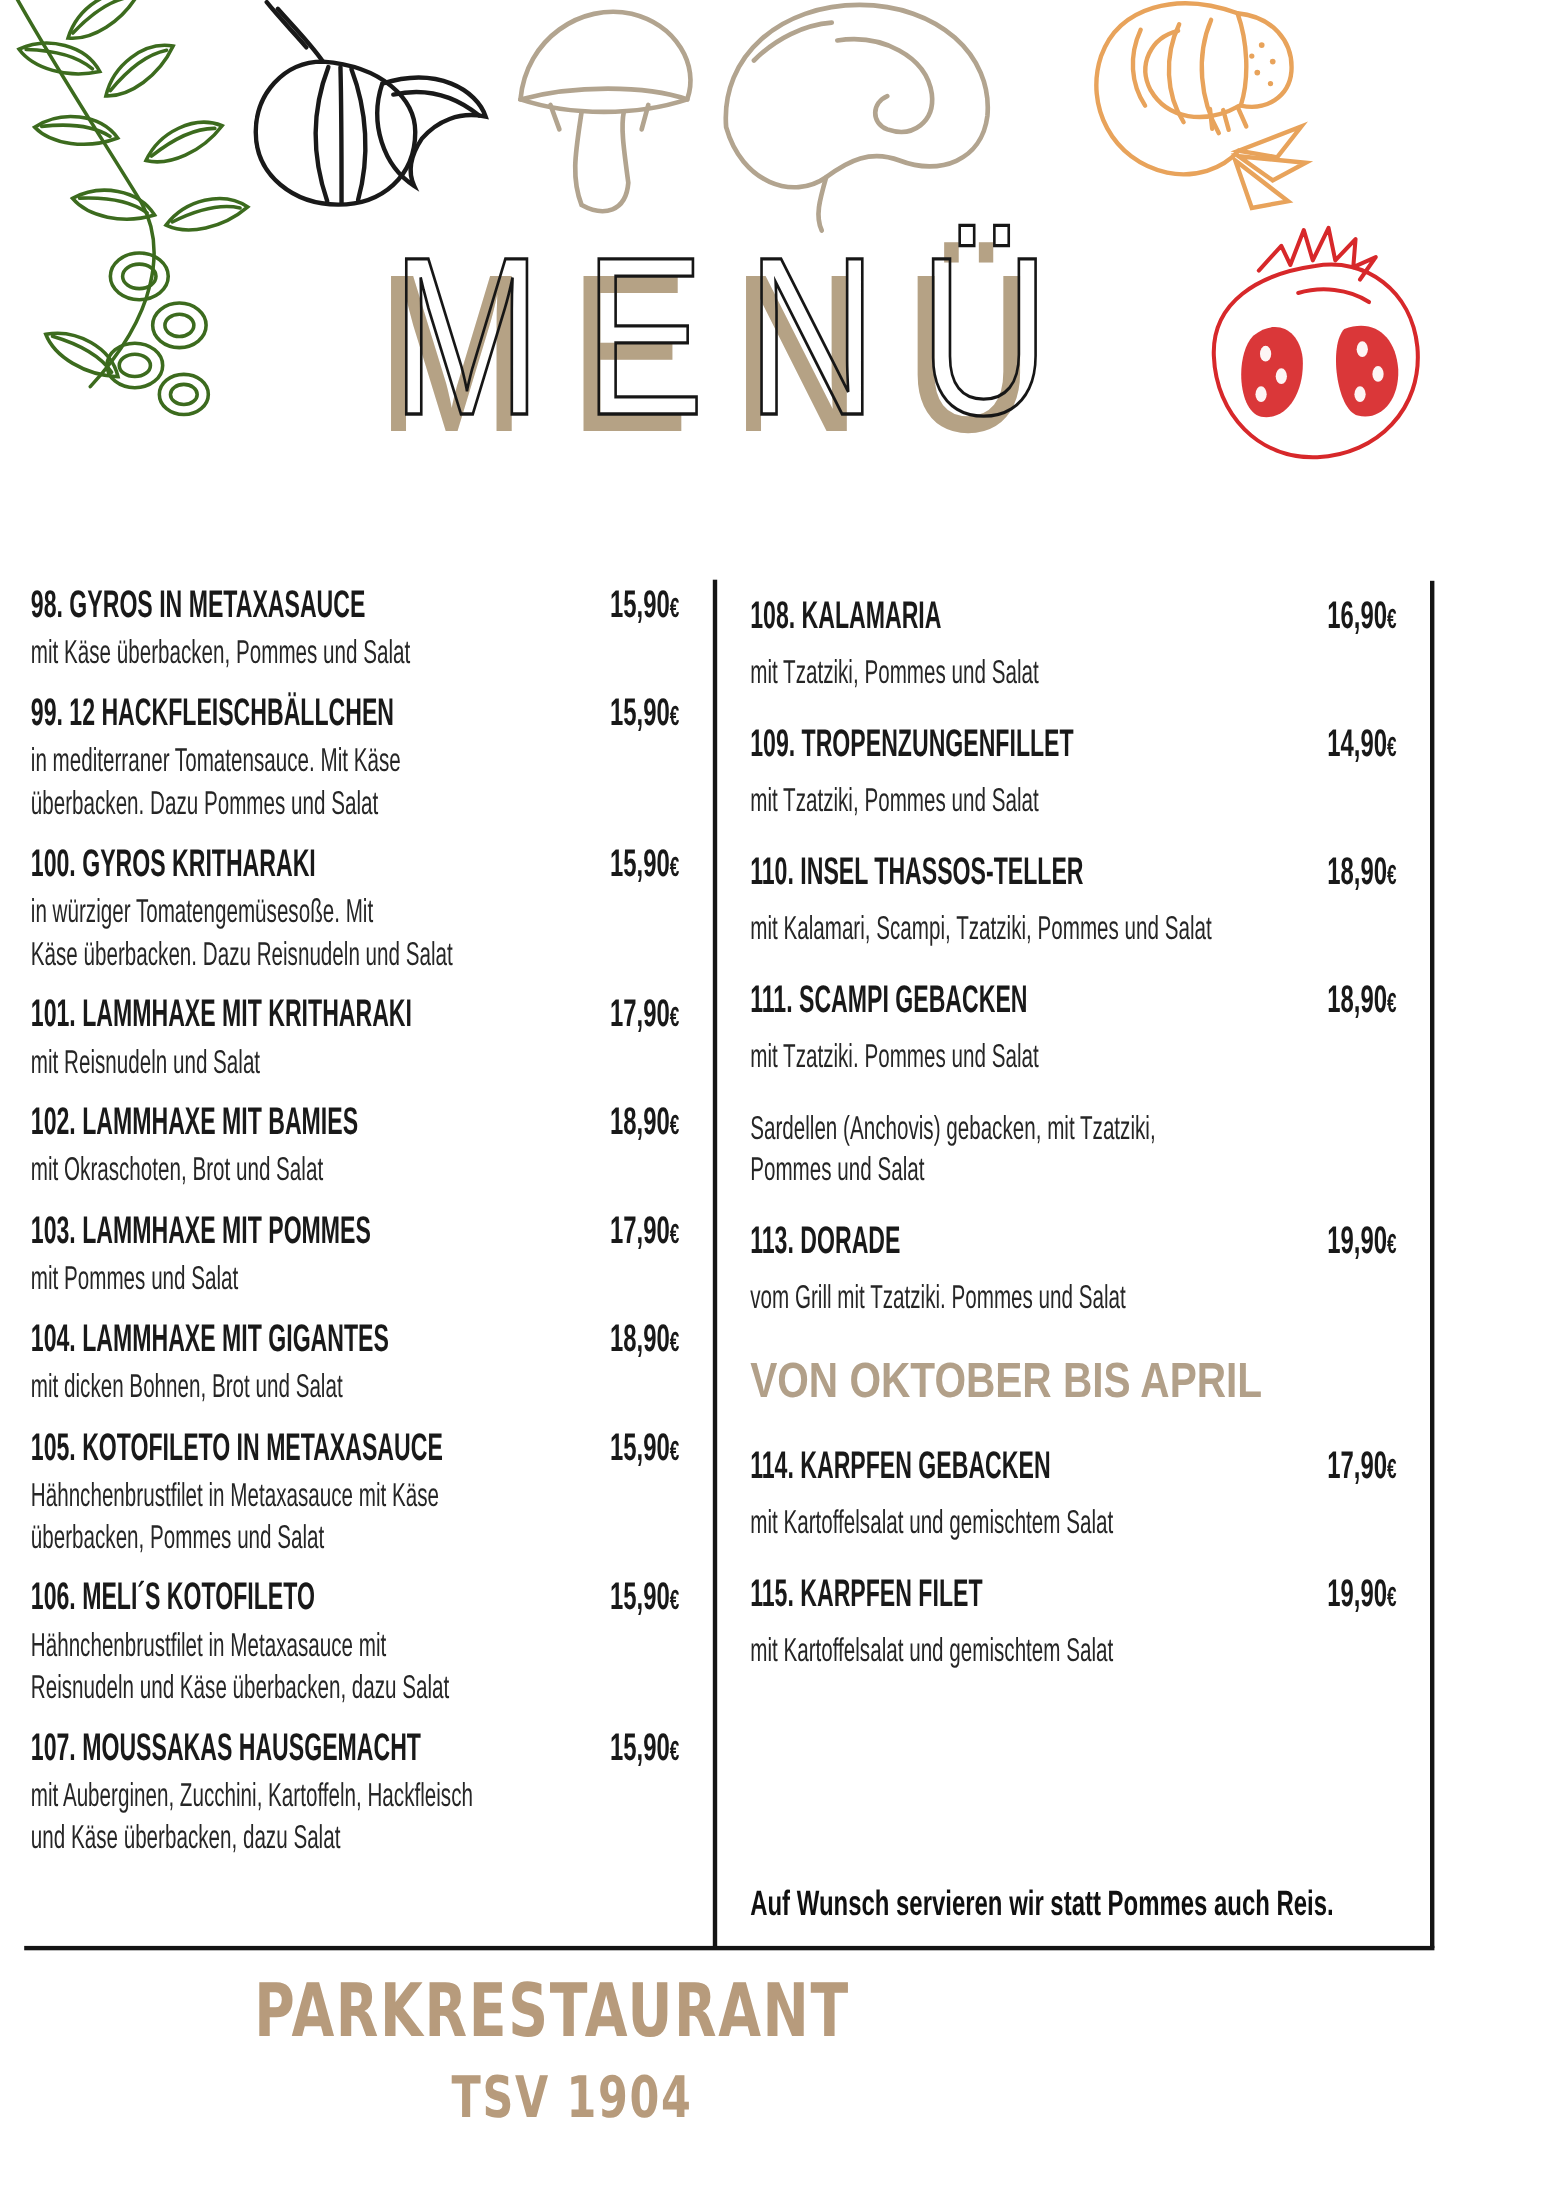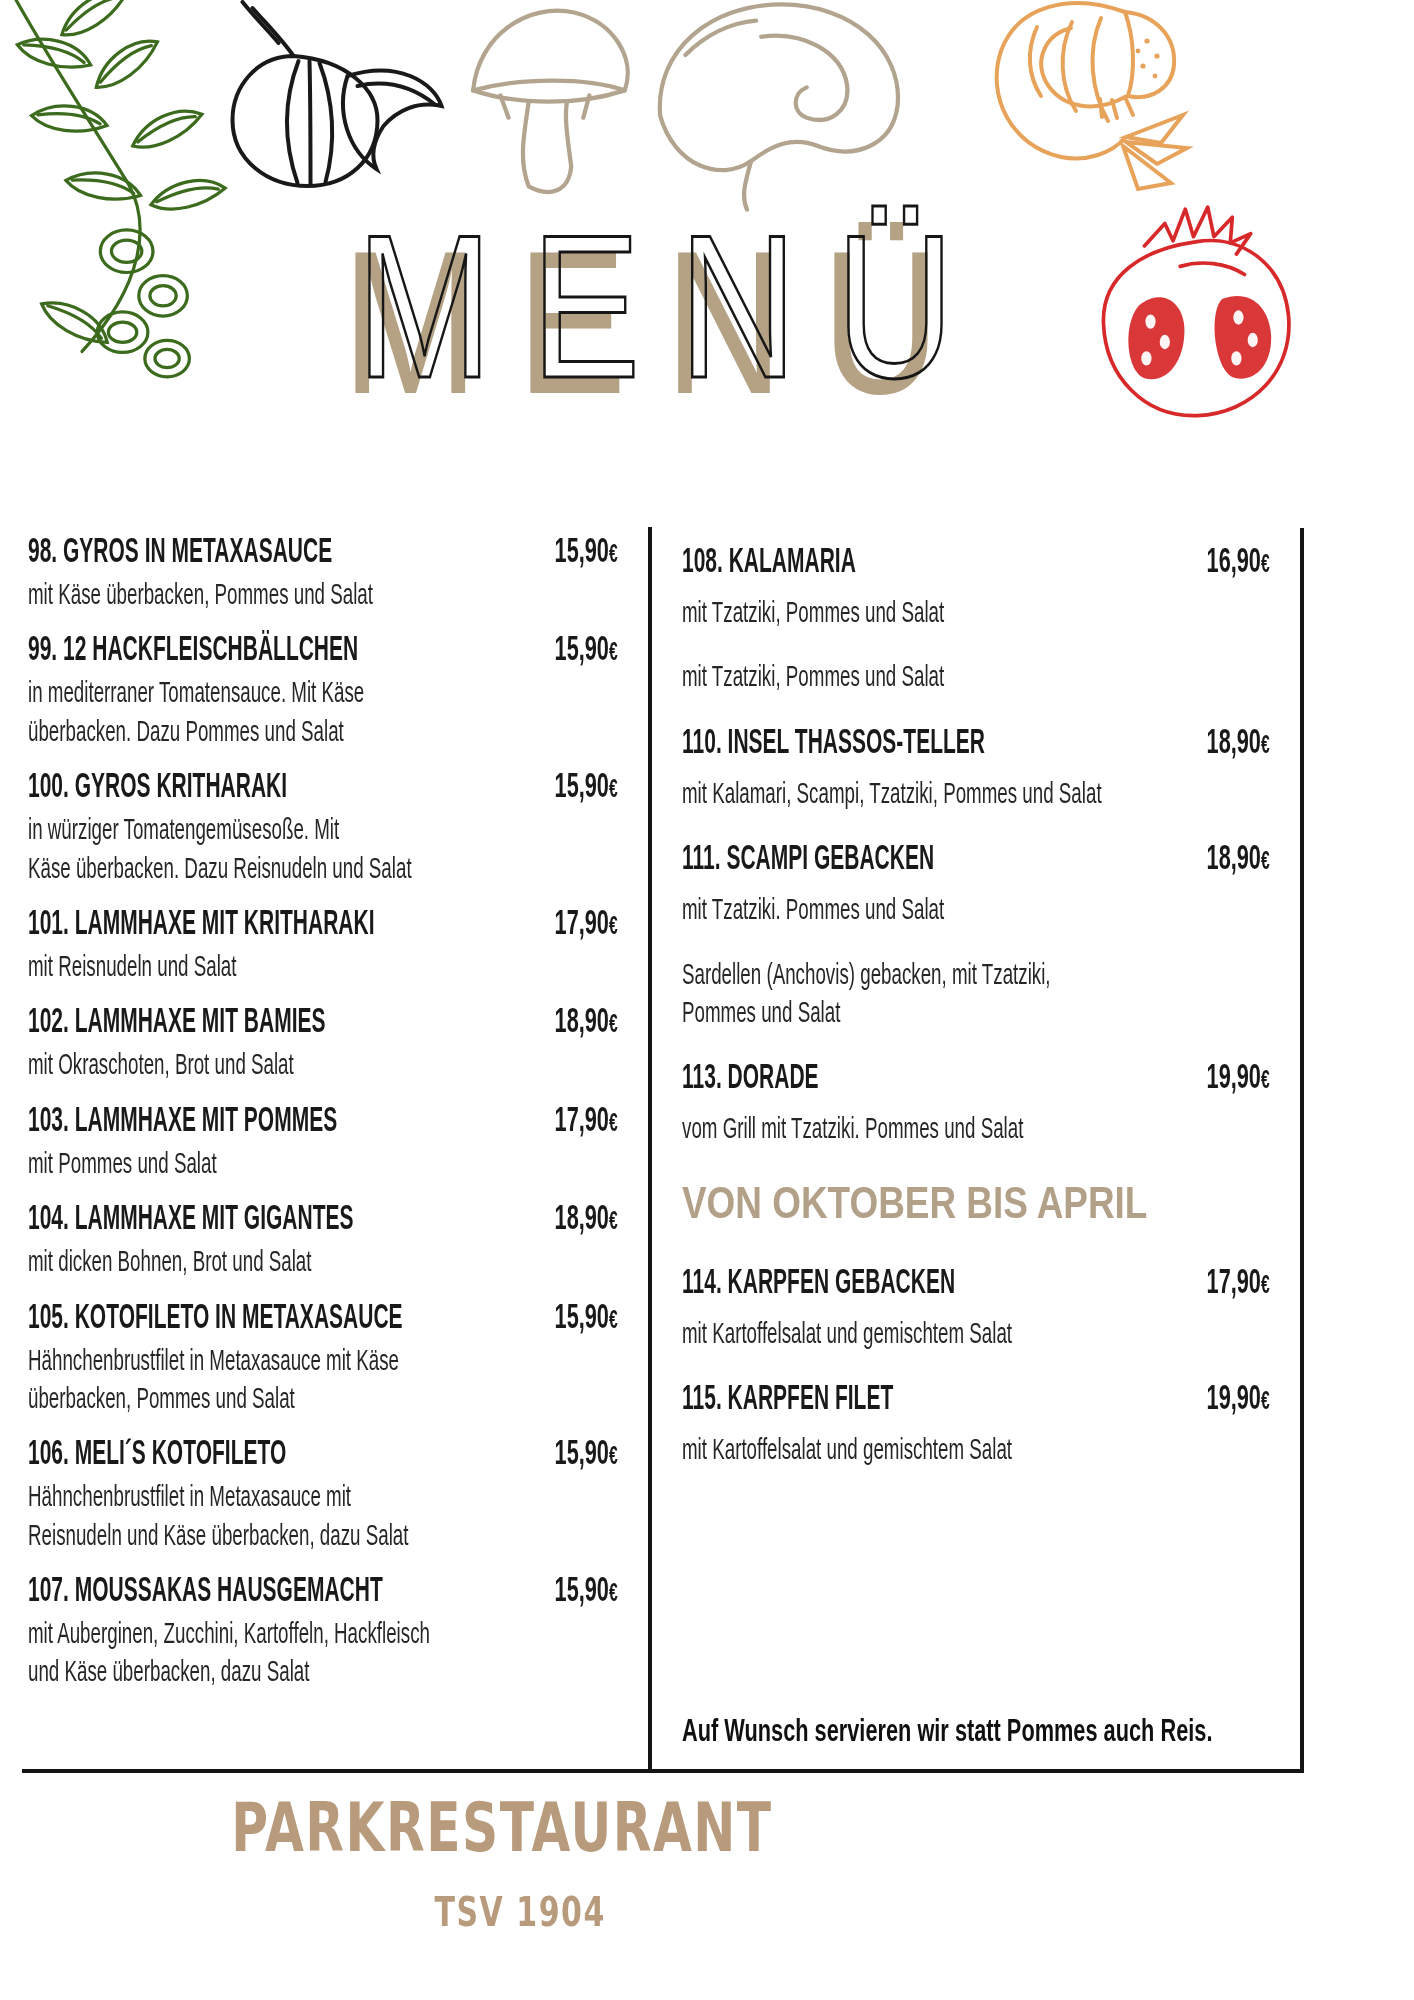--- a/index.html
+++ b/index.html
@@ -64,21 +64,21 @@
     color:var(--c-desc); white-space:pre-line; transform:scaleX(.625); transform-origin:0 0;}
   .col-right .item-desc{margin-top:14px;}
   
   .note{position:absolute; left:0; bottom:16px; font-size:32px; font-weight:bold;
     white-space:nowrap; color:#101010;}
   .note span{display:inline-block; transform:scaleX(.68); transform-origin:0 50%;}
   
   .footer{position:absolute; left:0; top:1795px; width:1004px; text-align:center;
     color:var(--c-footer); font-weight:bold; font-family:"DejaVu Sans","Liberation Sans",sans-serif;}
   .footer-line1{font-size:67px; line-height:1;}
-  .footer-line2{margin-top:30px; font-size:40px; line-height:1;padding-left:36px;}
+  .footer-line2{margin-top:20px; font-size:52px; line-height:1;padding-left:36px;}
   .footer span{display:inline-block; transform:scaleX(.75); transform-origin:50% 50%; letter-spacing:2px;}
 </style>
 </head>
 <body>
 
 <div class="page">
 
   <svg class="deco olive" viewBox="0 0 250 410">
     <path d="M18,2 C55,70 95,130 138,200 C160,240 152,300 92,365"></path>
     <g transform="translate(28,62) rotate(20)">
@@ -269,20 +269,24 @@
   <div class="col col-right">
     <div>
         <div class="item">
           <div class="item-row">
             <span class="item-title">108. KALAMARIA</span>
             <span class="item-price">16,90<span class="euro">€</span></span>
           </div>
           <div class="item-desc">mit Tzatziki, Pommes und Salat</div>
         </div>
         <div class="item">
+          <div class="item-row">
+            <span class="item-title">109. TROPENZUNGENFILLET</span>
+            <span class="item-price">14,90<span class="euro">€</span></span>
+          </div>
           <div class="item-desc">mit Tzatziki, Pommes und Salat</div>
         </div>
         <div class="item">
           <div class="item-row">
             <span class="item-title">110. INSEL THASSOS-TELLER</span>
             <span class="item-price">18,90<span class="euro">€</span></span>
           </div>
           <div class="item-desc">mit Kalamari, Scampi, Tzatziki, Pommes und Salat</div>
         </div>
         <div class="item">

